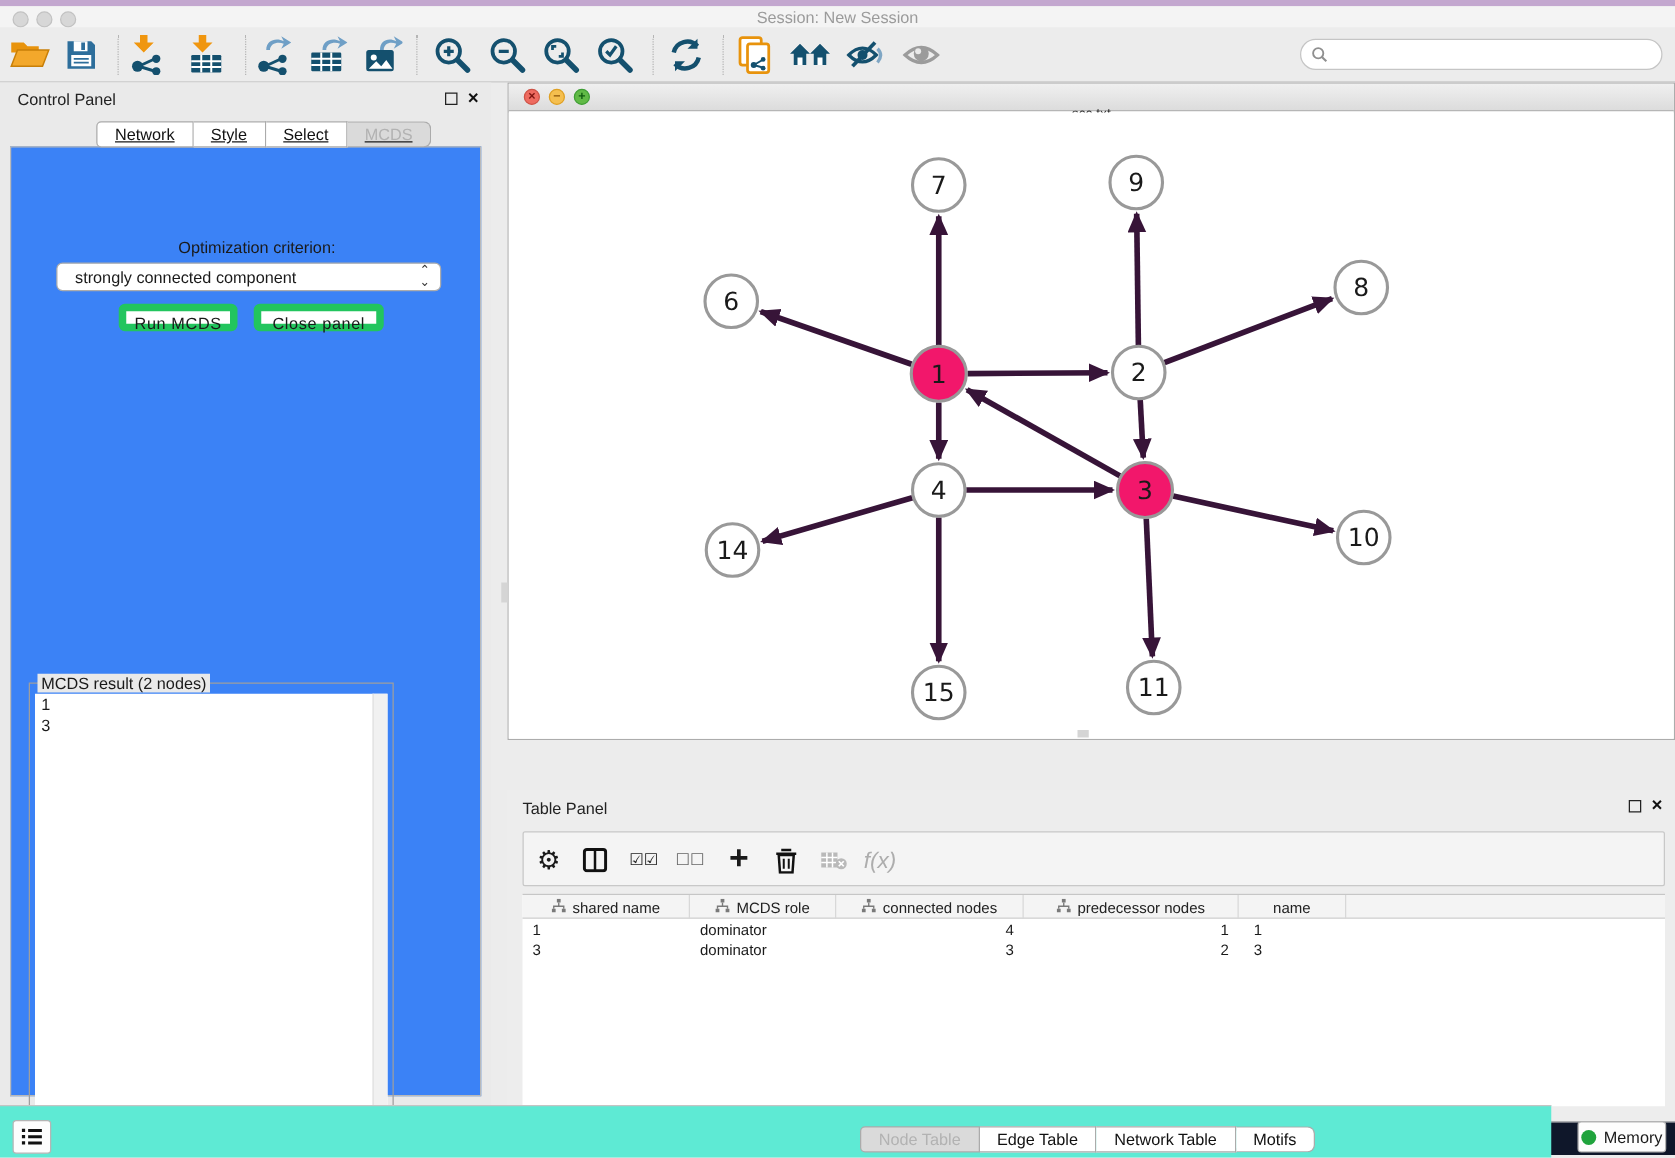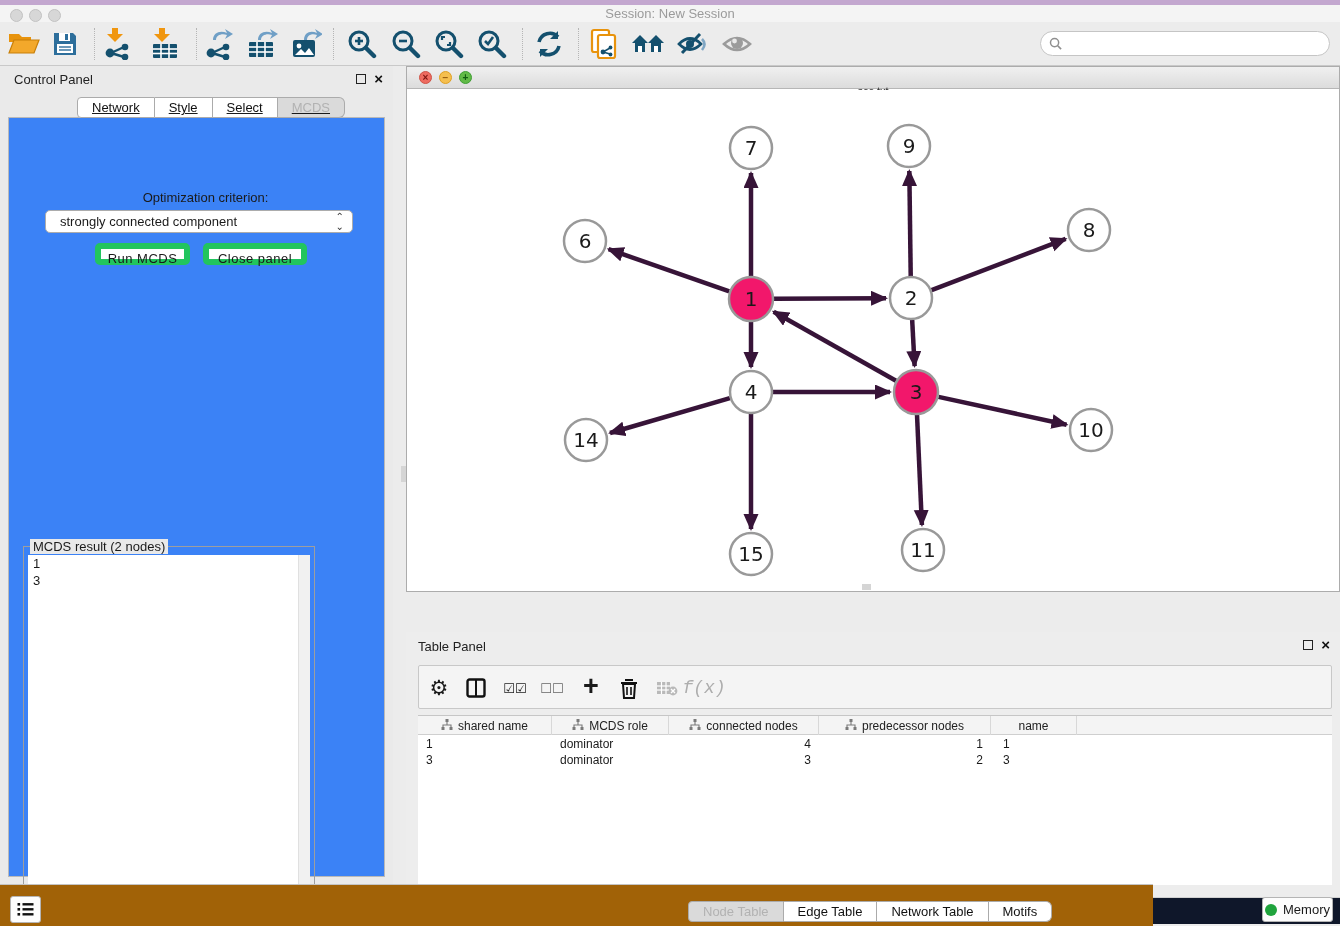--- a/index.html
+++ b/index.html
@@ -51,33 +51,33 @@
   .mac-dot { position:absolute; top:4px; width:13px; height:13px; border-radius:50%; font-size:10px; font-weight:bold; text-align:center; line-height:12px; }
   .net-canvas { position:absolute; left:0; top:23px; width:932px; height:501px; background:#fff; }
   .scroll-nub-h { position:absolute; left:455px; bottom:1px; width:9px; height:6px; background:#D5D5D5; }
   .scroll-nub-v { position:absolute; left:401px; top:466px; width:5px; height:16px; background:#D5D5D5; }
 
   
   .table-panel { position:absolute; left:406px; top:592px; width:934px; height:292px; background:#EDEDED;margin-top:40px; }
   .table-panel .tp-title { position:absolute; left:12px; top:7px; font-size:13px; color:#222; }
   .tp-toolbar { position:absolute; left:12px; top:33px; width:914px; height:44px; background:#F4F4F4; border:1px solid #C8C8C8; border-radius:2px; }
   .tp-icon { position:absolute; top:5px; width:34px; height:34px; display:flex; align-items:center; justify-content:center; }
-  .fx { font-family:Liberation Mono, monospace; font-style:italic; font-size:18px; color:#ADADAD; }
+  .fx { font-family:Liberation Sans, sans-serif; font-style:italic; font-size:18px; color:#ADADAD; }
   .tbl { position:absolute; left:12px; top:83px; width:914px; height:170px; background:#fff; border-top:1px solid #C6C6C6; }
   .tbl-head { position:absolute; left:0; top:0; height:19px; width:914px; background:#F4F4F4; border-bottom:1px solid #CFCFCF; display:flex; }
   .th { height:19px; border-right:1px solid #D8D8D8; display:flex; align-items:center; justify-content:center; gap:5px; font-size:12px; color:#222; }
   .tbl-body { position:absolute; left:0; top:20px; width:914px; }
   .tr { display:flex; height:16px; }
   .td { font-size:12px; line-height:16px; padding:0 8px; white-space:nowrap; overflow:hidden; }
   .td.num-right { text-align:right; }
   .tbl-tabstrip { position:absolute; left:0; top:265px; width:934px; height:27px; background:#0f172a; border-top:1px solid #D0D0D0; }
   .tp-tabs { left:282px; top:3px; }
 
   
-  .status-bar { position:absolute; left:0; top:884px; width:1153px; height:42px; background:#a16207; border-top:1px solid #C4C4C4; }
+  .status-bar { position:absolute; left:0; top:884px; width:1241px; height:42px; background:#5eead4; border-top:1px solid #C4C4C4; }
   .sb-btn { position:absolute; background:#FDFDFD; border:1px solid #B5B5B5; border-radius:3px; display:flex; align-items:center; justify-content:center; gap:6px; font-size:13px; }
   .mem-dot { width:12px; height:12px; border-radius:50%; }
 </style>
 </head>
 <body>
 
 <div class="desktop-strip"></div>
 <div class="titlebar">
   <span class="tl-dot" style="left:10px"></span>
   <span class="tl-dot" style="left:29px"></span>

